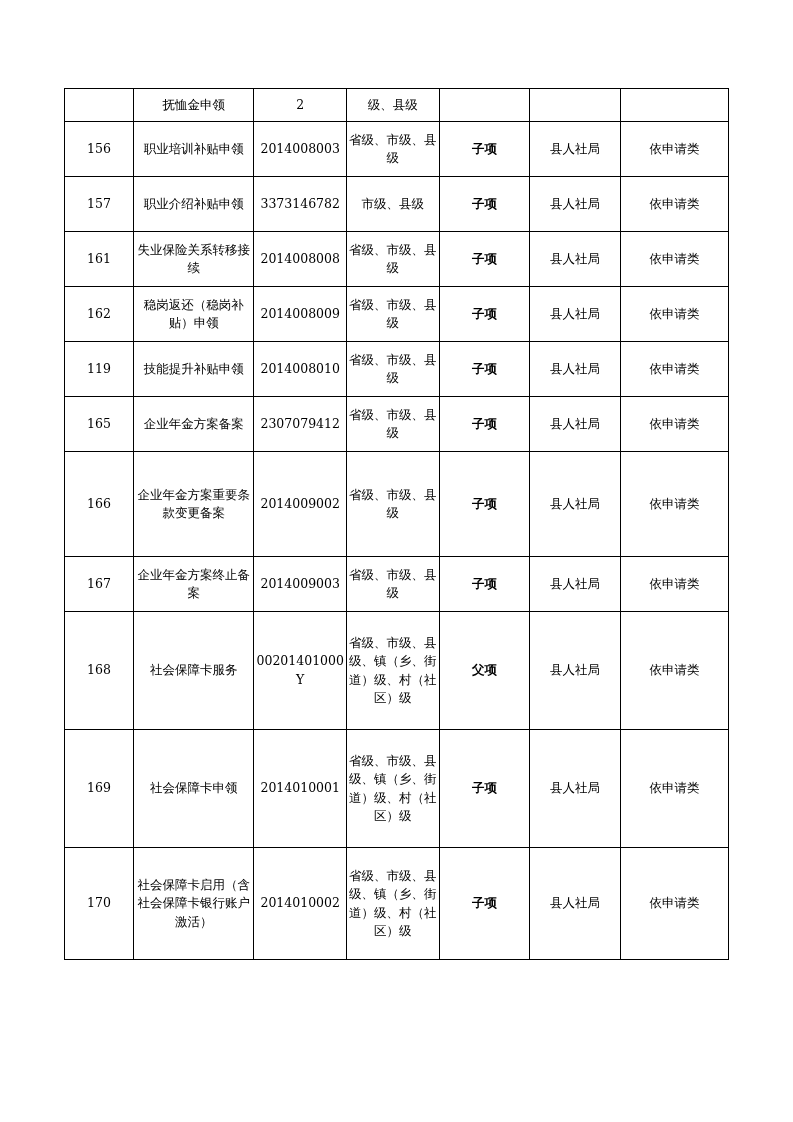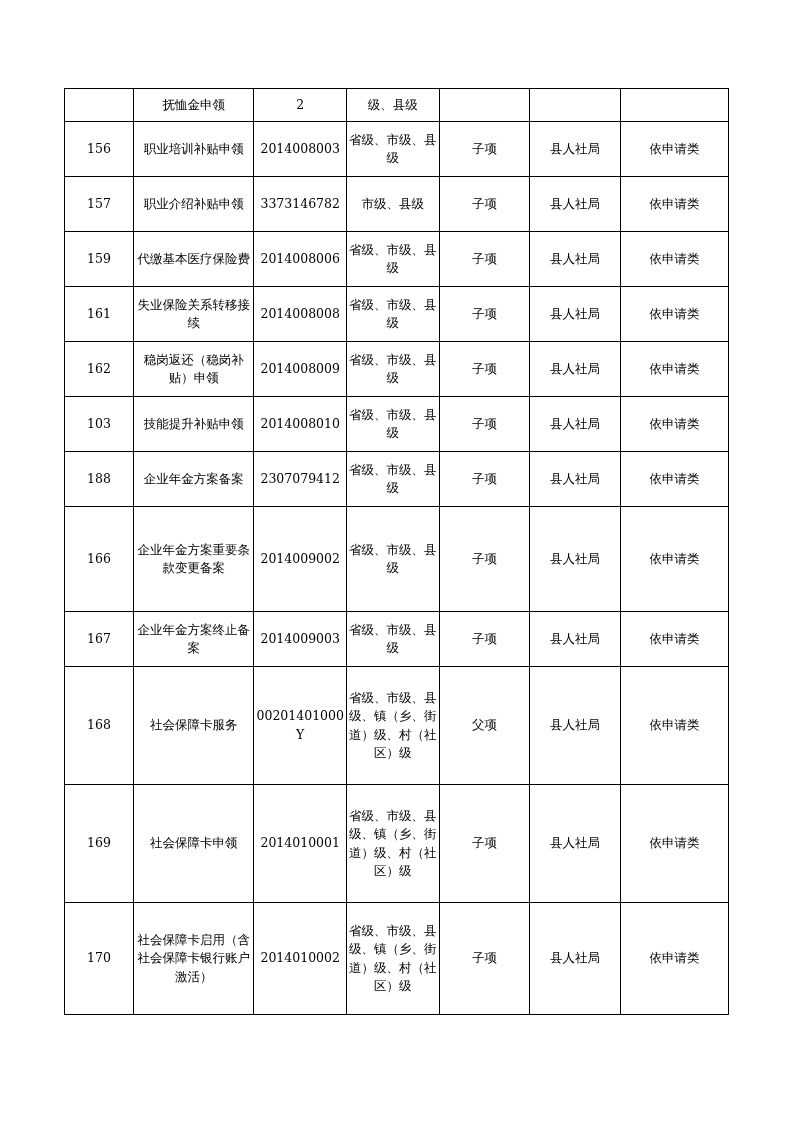--- a/index.html
+++ b/index.html
@@ -41,21 +41,21 @@
     font-family: "DejaVu Serif", "Liberation Serif", serif;
     font-size: 13.5px;
   }
   td.c-name { width: 112px; }
   td.c-code {
     width: 85px;
     word-break: break-all;
     font-size: 12.5px;
   }
   td.c-level { width: 85px; }
-  td.c-type { width: 83px; }
+  td.c-type { width: 83px; font-weight: bold; }
   td.c-dept { width: 83px; }
   td.c-class { width: 100px; }
   .r-tall td { height: 48px; }
   .r-xtall td { height: 98px; }
   .r-top td { height: 26px; }
 </style>
 </head>
 <body>
 
 <div class="page">
@@ -82,57 +82,48 @@
       <tr class="r-tall">
         <td class="c-num">157</td>
         <td class="c-name">职业介绍补贴申领</td>
         <td class="c-code">3373146782</td>
         <td class="c-level">市级、县级</td>
         <td class="c-type">子项</td>
         <td class="c-dept">县人社局</td>
         <td class="c-class">依申请类</td>
       </tr>
       <tr class="r-tall">
-        <td class="c-num">159</td>
-        <td class="c-name">代缴基本医疗保险费</td>
-        <td class="c-code">2014008006</td>
-        <td class="c-level">省级、市级、县级</td>
-        <td class="c-type">子项</td>
-        <td class="c-dept">县人社局</td>
-        <td class="c-class">依申请类</td>
-      </tr>
-      <tr class="r-tall">
         <td class="c-num">161</td>
         <td class="c-name">失业保险关系转移接续</td>
         <td class="c-code">2014008008</td>
         <td class="c-level">省级、市级、县级</td>
         <td class="c-type">子项</td>
         <td class="c-dept">县人社局</td>
         <td class="c-class">依申请类</td>
       </tr>
       <tr class="r-tall">
         <td class="c-num">162</td>
         <td class="c-name">稳岗返还（稳岗补贴）申领</td>
         <td class="c-code">2014008009</td>
         <td class="c-level">省级、市级、县级</td>
         <td class="c-type">子项</td>
         <td class="c-dept">县人社局</td>
         <td class="c-class">依申请类</td>
       </tr>
       <tr class="r-tall">
-        <td class="c-num">103</td>
+        <td class="c-num">119</td>
         <td class="c-name">技能提升补贴申领</td>
         <td class="c-code">2014008010</td>
         <td class="c-level">省级、市级、县级</td>
         <td class="c-type">子项</td>
         <td class="c-dept">县人社局</td>
         <td class="c-class">依申请类</td>
       </tr>
       <tr class="r-tall">
-        <td class="c-num">188</td>
+        <td class="c-num">165</td>
         <td class="c-name">企业年金方案备案</td>
         <td class="c-code">2307079412</td>
         <td class="c-level">省级、市级、县级</td>
         <td class="c-type">子项</td>
         <td class="c-dept">县人社局</td>
         <td class="c-class">依申请类</td>
       </tr>
       <tr class="r-xtall">
         <td class="c-num">166</td>
         <td class="c-name">企业年金方案重要条款变更备案</td>

